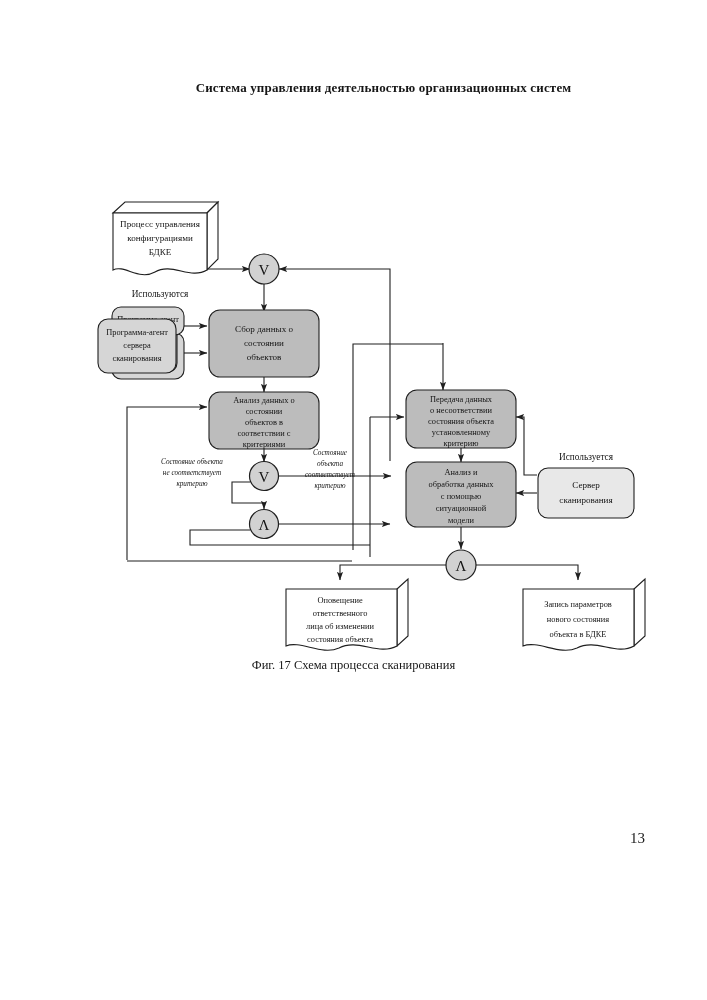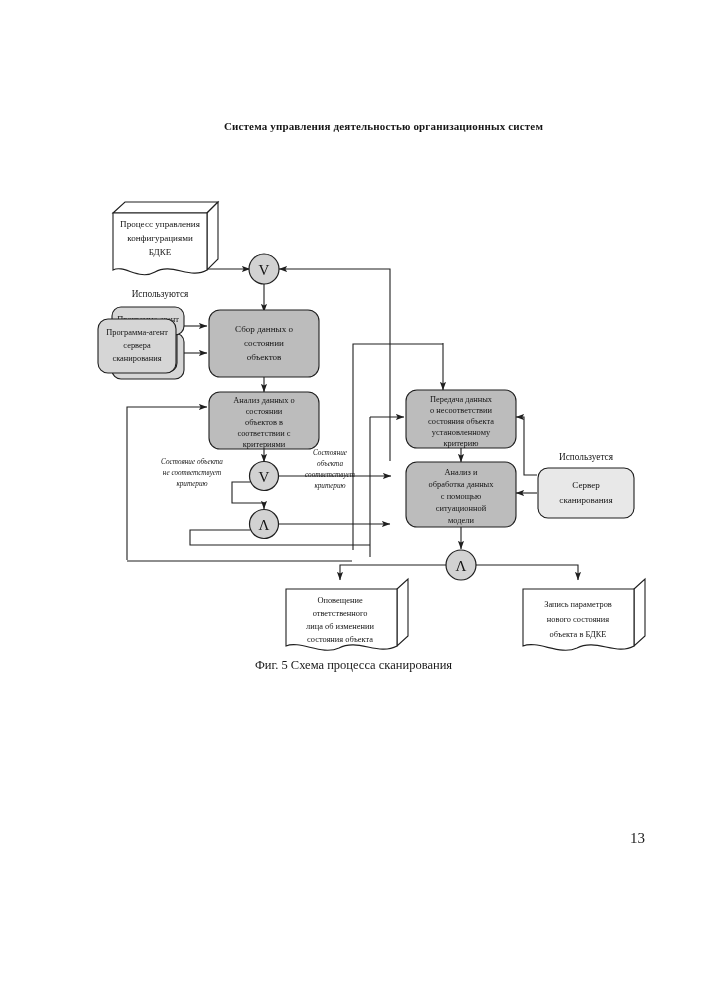--- a/index.html
+++ b/index.html
@@ -20,27 +20,26 @@
     inset: 0;
     width: 707px;
     height: 1000px;
   }
   .running-head {
     position: absolute;
     top: 80px;
     left: 0;
     width: 707px;
     text-align: center;
-    font-size: 11px;
+    font-size: 13px;
     font-weight: bold;
     letter-spacing: 0.15px;
     color: #161616;
     padding-left: 60px;
     box-sizing: border-box;
-    margin-top: 40px;
   }
   .figure-wrap {
     position: absolute;
     top: 185px;
     left: 0;
     width: 631px;
     height: 470px;
   }
   .figure-caption {
     position: absolute;
@@ -266,16 +265,16 @@
       <g>
         <text class="edge-note" x="330" y="270">Состояние</text>
         <text class="edge-note" x="330" y="281">объекта</text>
         <text class="edge-note" x="330" y="292">соответствует</text>
         <text class="edge-note" x="330" y="303">критерию</text>
       </g>
 
     </svg>
   </div>
 
-  <div class="figure-caption">Фиг. 5 Схема процесса сканирования</div>
+  <div class="figure-caption">Фиг. 17 Схема процесса сканирования</div>
   <div class="page-number">13</div>
 
 </div>
 
 </body></html>

